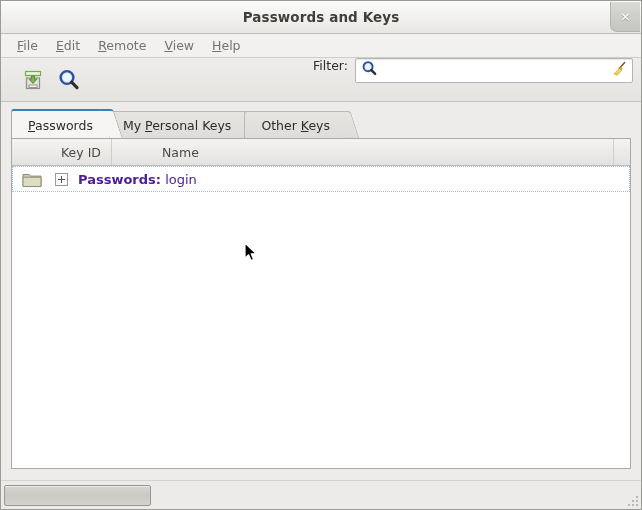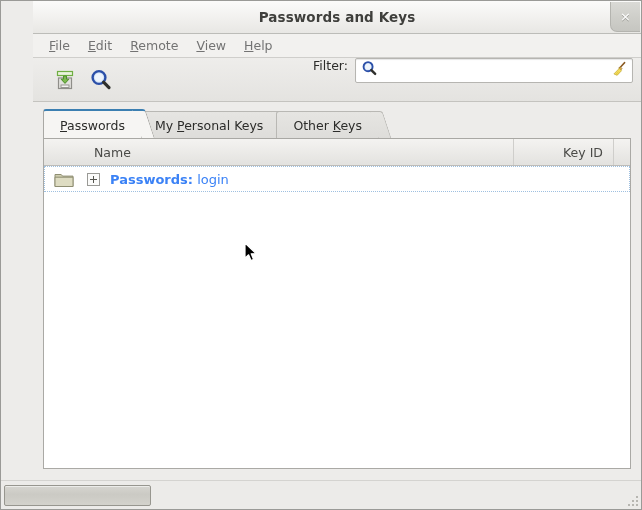--- a/index.html
+++ b/index.html
@@ -15,21 +15,20 @@
   }
 
   .window {
     position: relative;
     width: 642px;
     height: 510px;
     box-sizing: border-box;
     background: #edecea;
     border: 1px solid #9a9a97;
     overflow: hidden;
-    padding-left: 32px;
   }
 
   
   .titlebar {
     position: relative;
     height: 32px;
     background: linear-gradient(to bottom, #fbfbfa 0%, #f1f0ee 55%, #e8e7e4 100%);
     border-bottom: 1px solid #bcbcb8;
     display: flex;
     align-items: center;
@@ -267,21 +266,21 @@
   .expander::after {
     content: "";
     position: absolute;
     width: 1px;
     height: 7px;
     background: #55554f;
   }
   .expander { position: relative; }
   .row-text {
     font-size: 13px;
-    color: #3b82f6;
+    color: #4c1d95;
     white-space: nowrap;
   }
   .row-text b { font-weight: bold; }
 
   
   .statusbar {
     position: absolute;
     left: 0;
     right: 0;
     bottom: 0;
@@ -407,22 +406,22 @@
       </div>
       <div class="tab">
         <span class="tab-text"><span>Other </span><u>K</u><span>eys</span></span>
         <span class="tab-skew"></span>
       </div>
     </div>
   </div>
 
   <div class="listview">
     <div class="col-header">
+      <div class="col col-keyid">Key ID</div>
       <div class="col col-name">Name</div>
-      <div class="col col-keyid">Key ID</div>
       <div class="col col-spacer"></div>
     </div>
 
     <div class="row">
       <span class="row-folder">
         <svg width="20" height="17" viewBox="0 0 20 17">
           <path d="M1 3.5 h6.2 l1.4 1.6 h10.4 v10.4 h-18 z" fill="#cfceb0" stroke="#8f8e72" stroke-width="1"></path>
           <path d="M1 6.2 h18 v9.3 h-18 z" fill="#dedcc2" stroke="#8f8e72" stroke-width="1"></path>
         </svg>
       </span>

